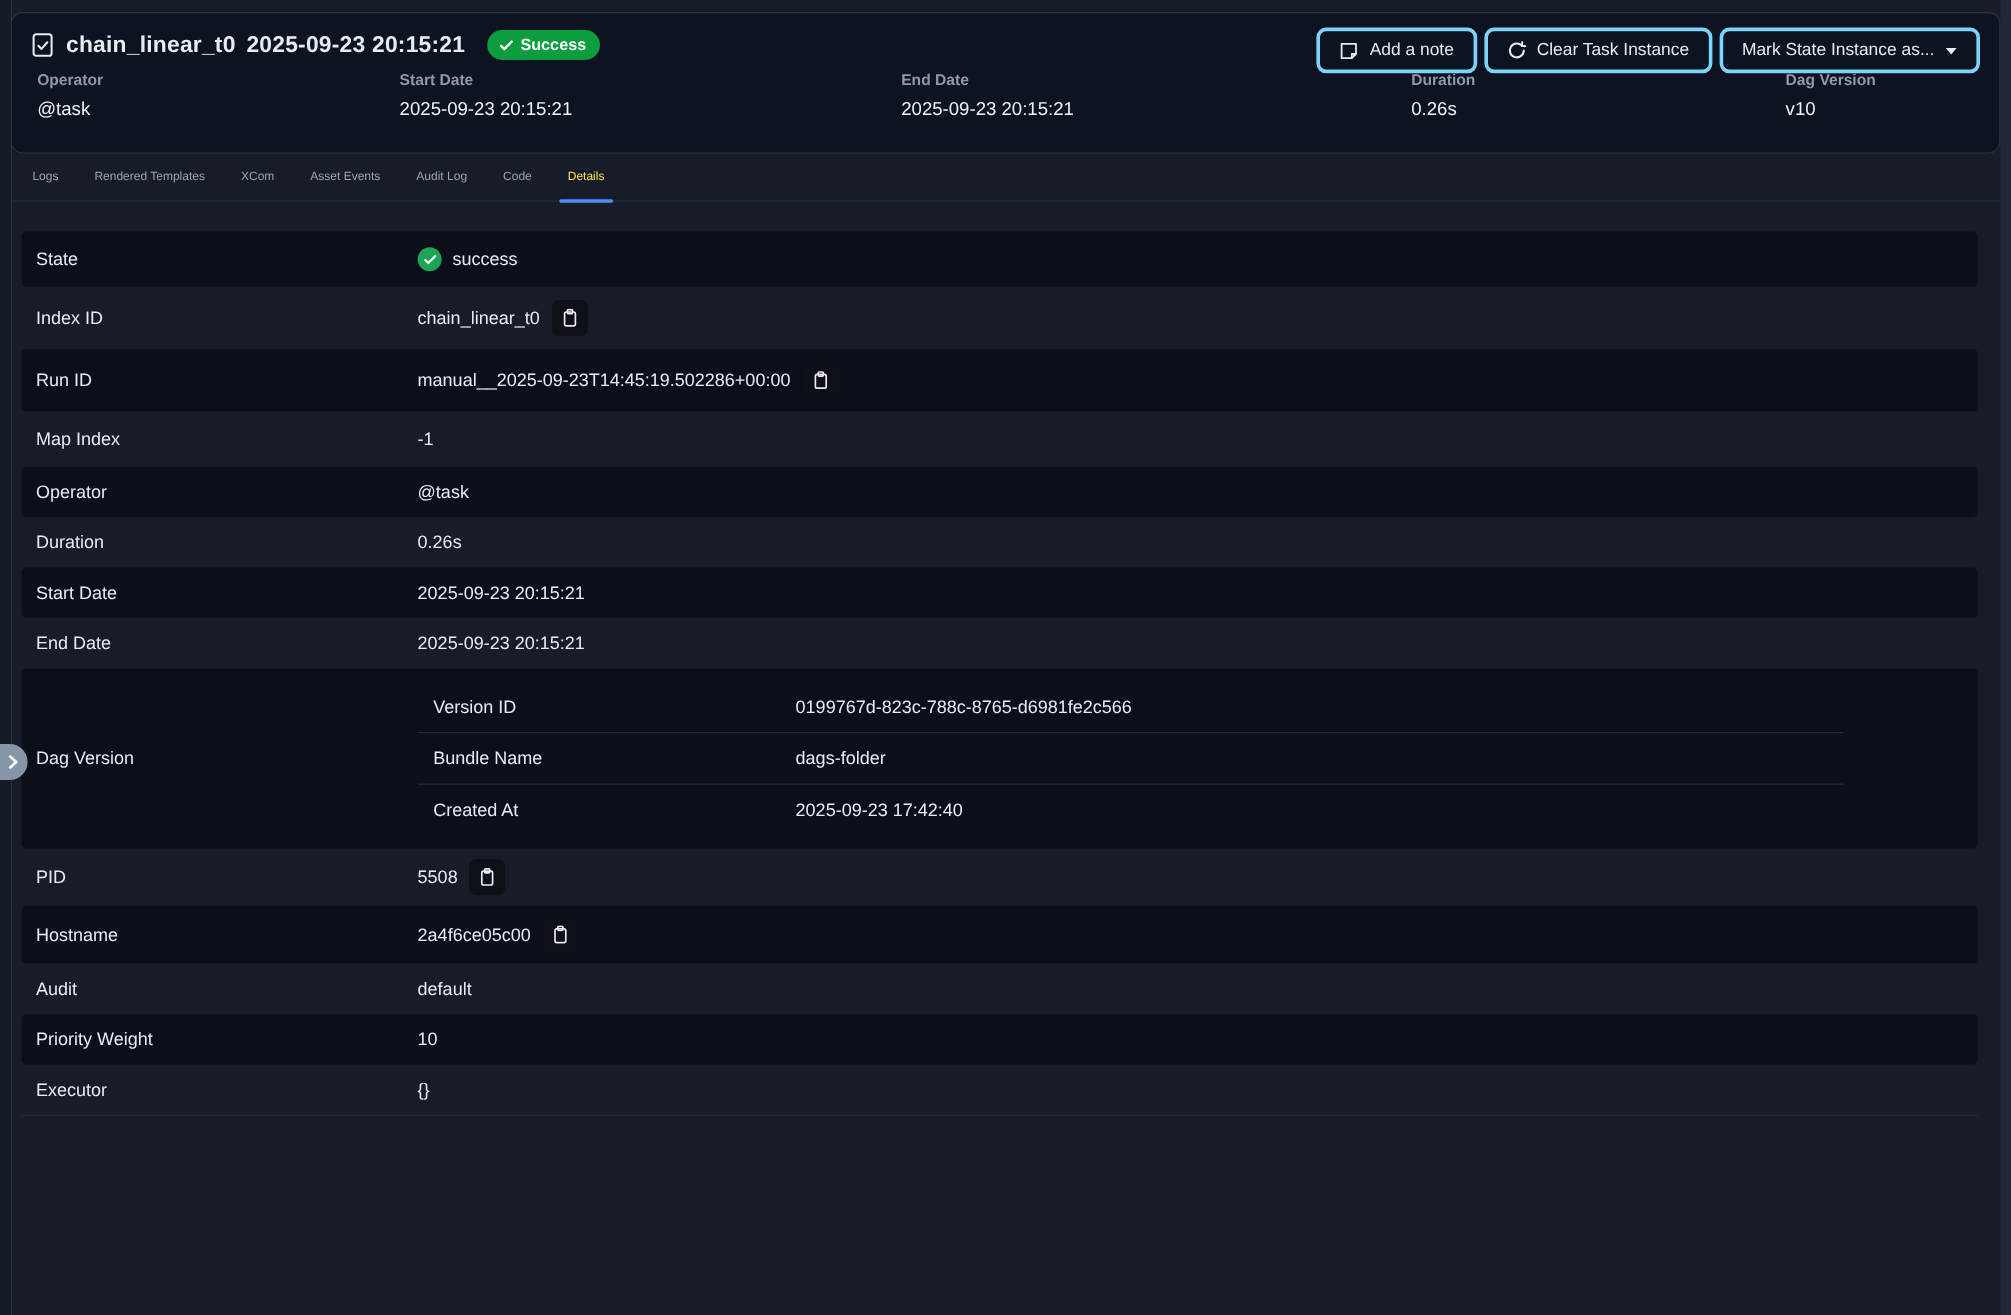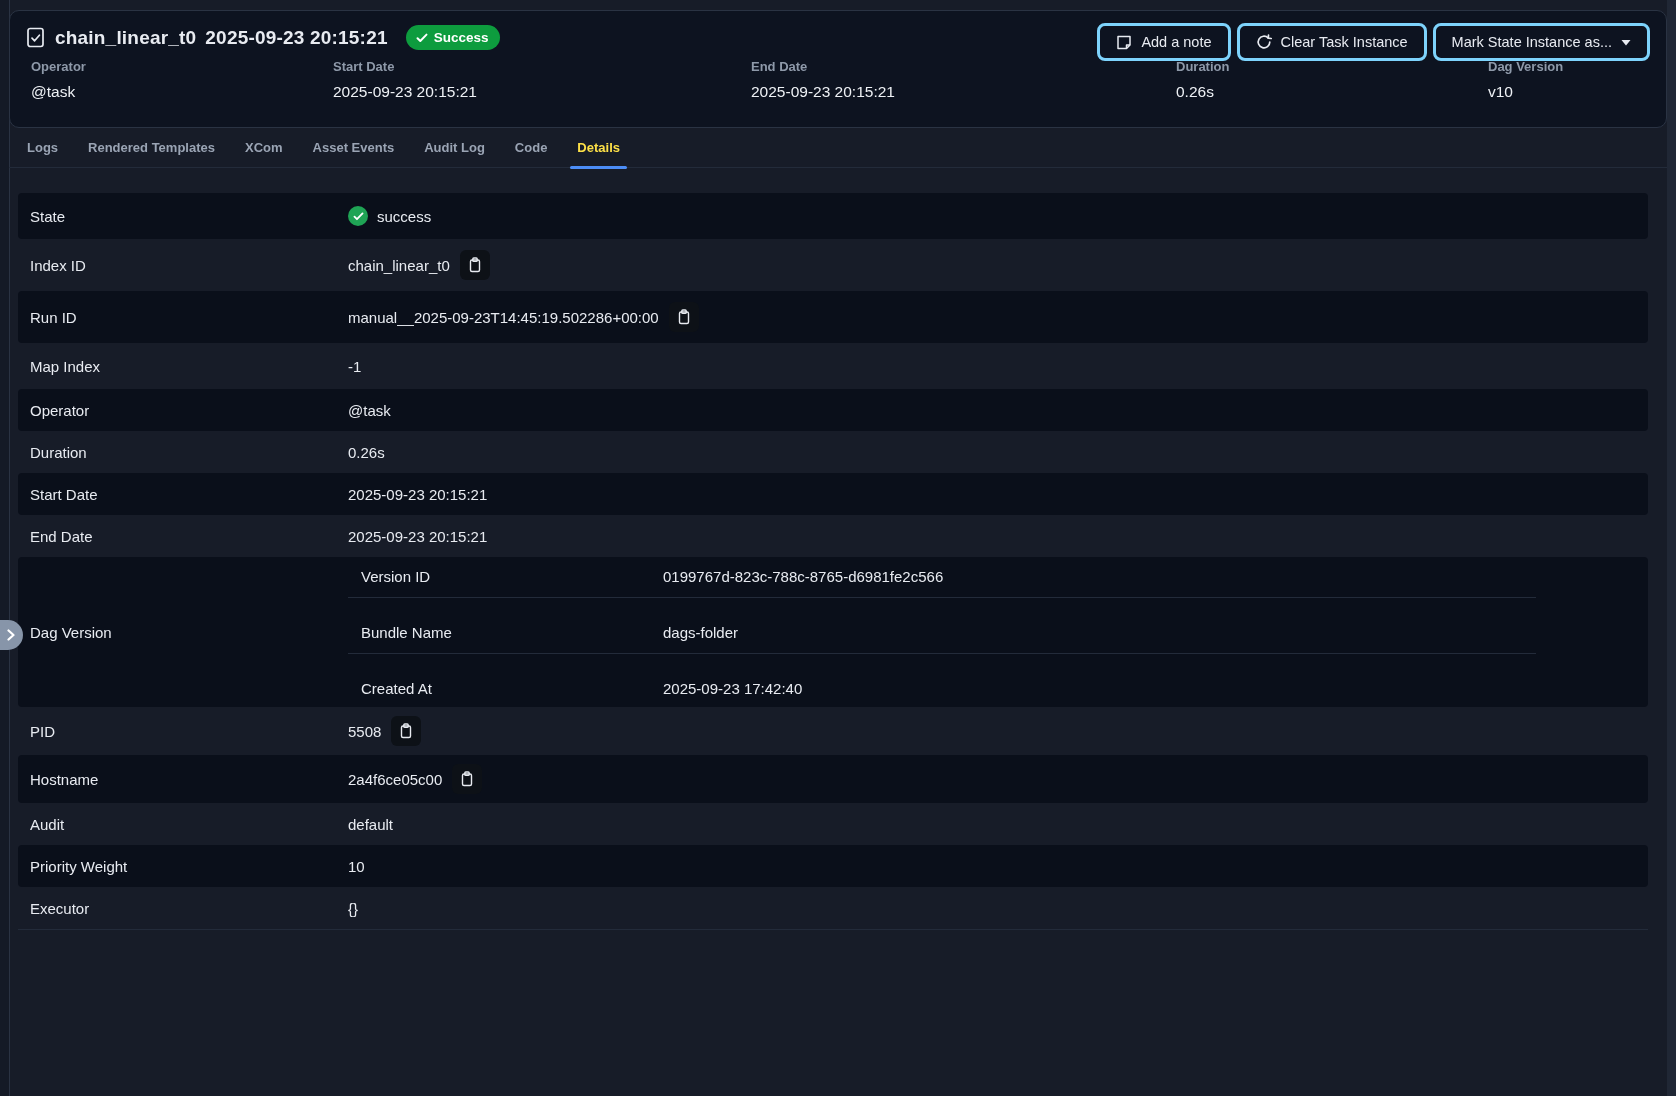--- a/index.html
+++ b/index.html
@@ -35,21 +35,21 @@
   .meta-value{font-size:15.5px;color:#EEF1F5;}
 
   
   .tabbar{
     position:absolute;left:9px;top:128px;width:1658px;height:40px;
     display:flex;align-items:stretch;gap:16px;padding-left:11px;box-sizing:border-box;
     border-bottom:1px solid #232B3A;
   }
   .tab{
     display:flex;align-items:center;padding:0 7px;position:relative;
-    font-size:13px;font-weight:700;color:#9AA4B4;cursor:pointer;white-space:nowrap;
+    font-size:10px;font-weight:400;color:#9AA4B4;cursor:pointer;white-space:nowrap;
   }
   .tab.active{color:#fde047;}
   .tab.active::after{
     content:"";position:absolute;left:0;right:0;bottom:-2px;height:3px;
     background:#4C8DF6;border-radius:2px;
   }
 
   
   .details-table{position:absolute;left:18px;top:193px;width:1630px;border-bottom:1px solid #232B3A;}
   .row{display:flex;align-items:center;font-size:15px;}
@@ -60,21 +60,21 @@
   .copy-btn{
     margin-left:10px;width:30px;height:30px;border:none;border-radius:6px;
     background:#0D1117;display:flex;align-items:center;justify-content:center;cursor:pointer;padding:0;
   }
   .state-dot{
     width:20px;height:20px;border-radius:50%;background:#1FA455;
     display:flex;align-items:center;justify-content:center;margin-right:9px;
   }
   
   .row.tall{height:150px;align-items:center;}
-  .nested{flex:1;margin:12px 112px 12px 0;display:flex;flex-direction:column;gap:13px;}
+  .nested{flex:1;margin:12px 112px 12px 0;display:flex;flex-direction:column;}
   .nrow{height:42px;display:flex;align-items:center;}
   .nrow:not(:last-child){border-bottom:1px solid #232B3A;}
   .nlabel{width:315px;padding-left:13px;box-sizing:border-box;flex-shrink:0;}
 
   
   .panel-handle{
     position:absolute;left:0;top:620px;width:23px;height:30px;border:none;cursor:pointer;
     background:#8795A9;border-radius:0 15px 15px 0;
     display:flex;align-items:center;justify-content:center;padding:0 2px 0 0;
   }

